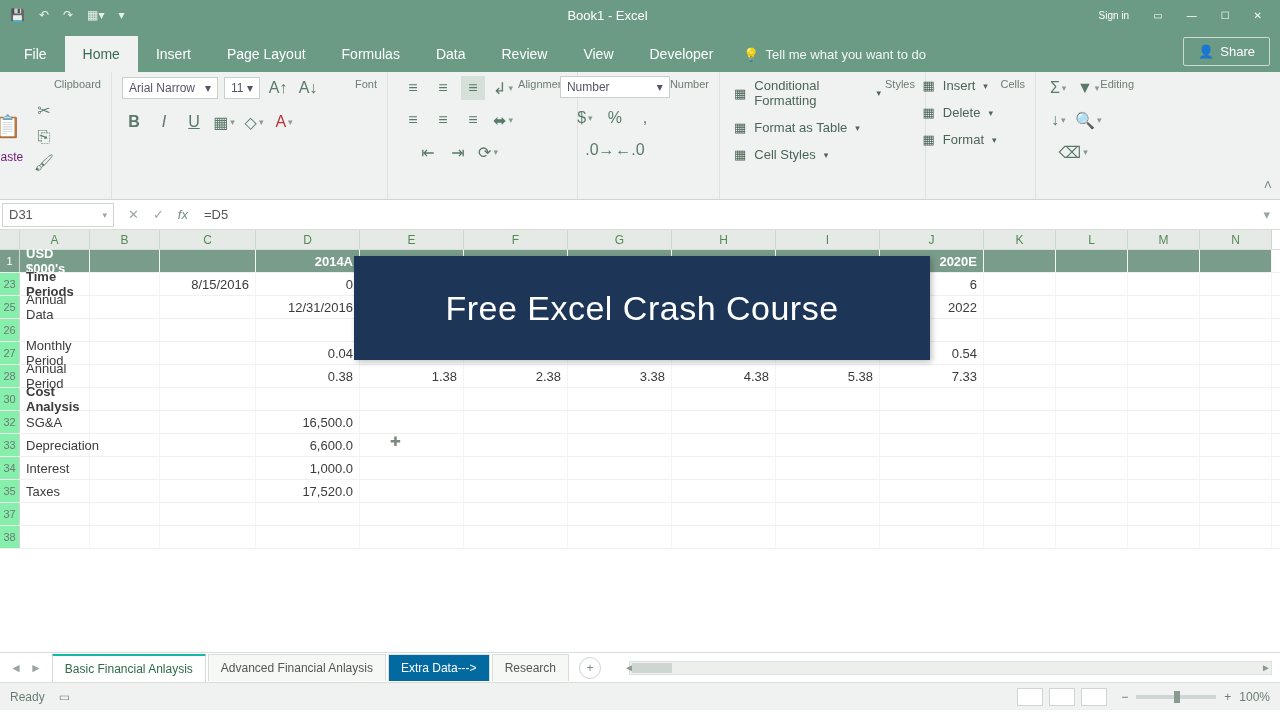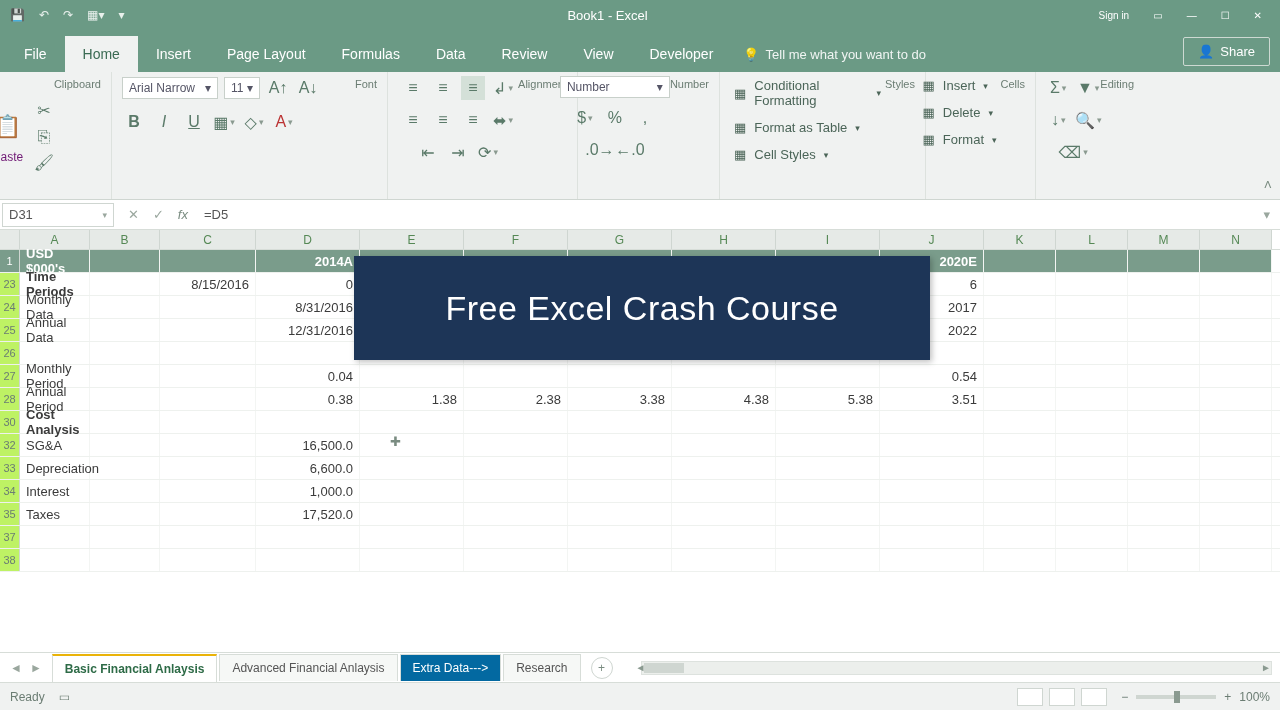--- a/index.html
+++ b/index.html
@@ -39,39 +39,39 @@
 .fx-btns { display: flex; gap: 14px; padding: 0 14px; color: #9aa79e; }
 .fx-label { font-style: italic; color: #7a8c81; padding-right: 10px; }
 .fx-input { flex: 1; padding-left: 6px; }
 .fx-expand { padding: 0 10px; color: #9aa79e; cursor: pointer; }
 
 .grid-area { position: relative; height: 422px; background: #fff; overflow: hidden; }
 .colheads { display: flex; height: 20px; border-bottom: 1px solid #d7ddd8; }
 .corner { width: 20px; background: #e6eae7; border-right: 1px solid #cfd6d1; }
 .colhead { background: #e6eae7; border-right: 1px solid #cfd6d1; font-size: 12px; color: #585; text-align: center; line-height: 20px; }
 .row { display: flex; height: 23px; border-bottom: 1px solid #eef1ee; }
-.rowhead { width: 20px; background: #bef264; border-right: 1px solid #cfd6d1; font-size: 11px; color: #6b7d73; text-align: center; line-height: 23px; }
+.rowhead { width: 20px; background: #86efac; border-right: 1px solid #cfd6d1; font-size: 11px; color: #6b7d73; text-align: center; line-height: 23px; }
 .cell { border-right: 1px solid #f3f5f3; padding: 0 6px; font-size: 13px; color: #3b3b3b; display: flex; align-items: center; font-family: 'Arial Narrow', Arial, sans-serif; }
 .cell.right { justify-content: flex-end; }
 .cell.bold { font-weight: bold; }
 .hdr-row .cell { background: #7a9c8b; color: #fff; font-weight: bold; }
 .hdr-row .rowhead { background: #7a9c8b; color: #fff; }
 .selected { outline: 1.5px solid #3d8b5f; outline-offset: -1px; position: relative; }
 .selected::after { content: ''; position: absolute; right: -2px; bottom: -2px; width: 5px; height: 5px; background: #3d8b5f; }
 .cursor-plus { position: absolute; font-size: 13px; color: #7a8c81; }
 
 .wA{width:70px}.wB{width:70px}.wC{width:96px}.wD{width:104px}.wE{width:104px}.wF{width:104px}.wG{width:104px}.wH{width:104px}.wI{width:104px}.wJ{width:104px}.wK{width:72px}.wL{width:72px}.wM{width:72px}.wN{width:72px}
 
 .overlay-banner { position: absolute; left: 354px; top: 26px; width: 576px; height: 104px; background: #1d3557; color: #fff; display: flex; align-items: center; justify-content: center; font-size: 34px; font-weight: 400; letter-spacing: .5px; box-shadow: 2px 2px 6px rgba(0,0,0,.25); }
 
 .sheet-tabs { height: 30px; border-top: 1px solid #d7ddd8; display: flex; align-items: center; font-size: 12px; }
 .sheet-nav { display: flex; gap: 8px; padding: 0 10px; color: #9aa79e; }
 .sheet-nav span { cursor: pointer; }
 .sheettab { padding: 6px 12px; border: 1px solid #d7ddd8; border-bottom: none; background: #f6f8f6; color: #555; cursor: pointer; margin-right: 2px; }
-.sheettab.active { background: #fff; color: #2e6b47; font-weight: bold; border-top: 2px solid #eab308; }
+.sheettab.active { background: #fff; color: #2e6b47; font-weight: normal; border-top: 2px solid #14b8a6; }
 .sheettab.dark { background: #0369a1; color: #fff; }
 .addsheet { width: 22px; height: 22px; border: 1px solid #cfd6d1; border-radius: 50%; display: flex; align-items: center; justify-content: center; color: #7a8c81; margin-left: 8px; cursor: pointer; }
 .hscroll { flex: 1; margin: 0 8px; height: 14px; background: #ecefec; position: relative; border: 1px solid #dde2de; }
 .hscroll .thumb { position: absolute; left: 2px; top: 1px; width: 40px; height: 10px; background: #cfd6d1; }
 .hscroll .arrow { position: absolute; top: 0; width: 14px; height: 12px; text-align: center; font-size: 10px; color: #8a9a90; }
 .hscroll .arrow.l { left: -8px; }
 .hscroll .arrow.r { right: -2px; }
 
 .statusbar { height: 28px; background: #f0f2f1; border-top: 1px solid #d7ddd8; display: flex; align-items: center; font-size: 12px; color: #6b7d73; padding: 0 10px; }
 .statusbar .modes { margin-left: auto; display: flex; gap: 6px; }
@@ -334,37 +334,20 @@
       <div class="cell wG"></div>
       <div class="cell wH"></div>
       <div class="cell wI"></div>
       <div class="cell wJ right">6</div>
       <div class="cell wK"></div>
       <div class="cell wL"></div>
       <div class="cell wM"></div>
       <div class="cell wN"></div>
     </div>
   <div class="row">
-      <div class="rowhead">24</div>
-      <div class="cell wA">Monthly Data</div>
-      <div class="cell wB"></div>
-      <div class="cell wC"></div>
-      <div class="cell wD right">8/31/2016</div>
-      <div class="cell wE"></div>
-      <div class="cell wF"></div>
-      <div class="cell wG"></div>
-      <div class="cell wH"></div>
-      <div class="cell wI"></div>
-      <div class="cell wJ right">2017</div>
-      <div class="cell wK"></div>
-      <div class="cell wL"></div>
-      <div class="cell wM"></div>
-      <div class="cell wN"></div>
-    </div>
-  <div class="row">
       <div class="rowhead">25</div>
       <div class="cell wA">Annual Data</div>
       <div class="cell wB"></div>
       <div class="cell wC"></div>
       <div class="cell wD right">12/31/2016</div>
       <div class="cell wE"></div>
       <div class="cell wF"></div>
       <div class="cell wG"></div>
       <div class="cell wH"></div>
       <div class="cell wI"></div>
@@ -412,21 +395,21 @@
       <div class="rowhead">28</div>
       <div class="cell wA">Annual Period</div>
       <div class="cell wB"></div>
       <div class="cell wC"></div>
       <div class="cell wD right">0.38</div>
       <div class="cell wE right">1.38</div>
       <div class="cell wF right">2.38</div>
       <div class="cell wG right">3.38</div>
       <div class="cell wH right">4.38</div>
       <div class="cell wI right">5.38</div>
-      <div class="cell wJ right">3.51</div>
+      <div class="cell wJ right">7.33</div>
       <div class="cell wK"></div>
       <div class="cell wL"></div>
       <div class="cell wM"></div>
       <div class="cell wN"></div>
     </div>
   <div class="row">
       <div class="rowhead">30</div>
       <div class="cell wA bold">Cost Analysis</div>
       <div class="cell wB"></div>
       <div class="cell wC"></div>

